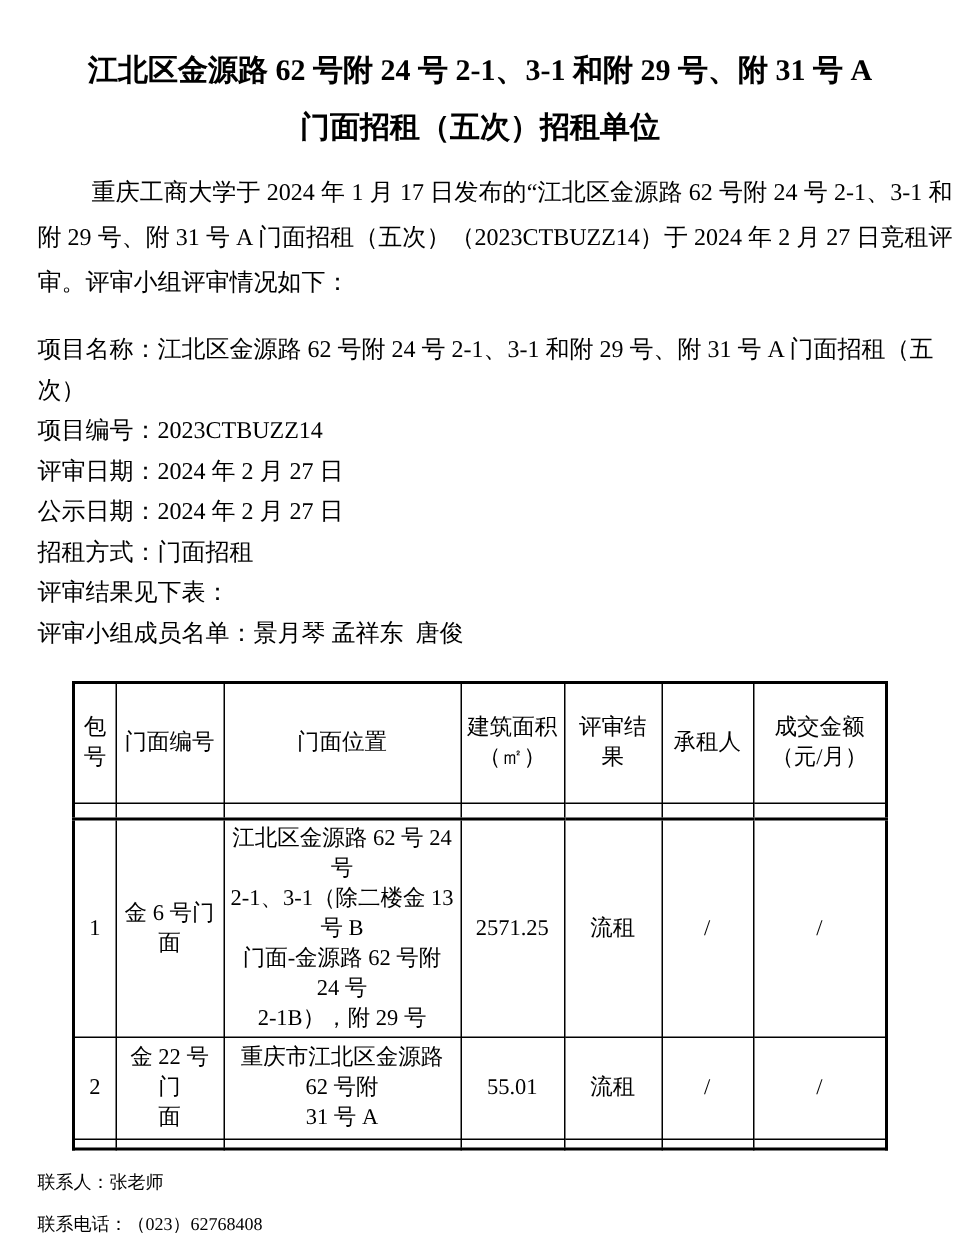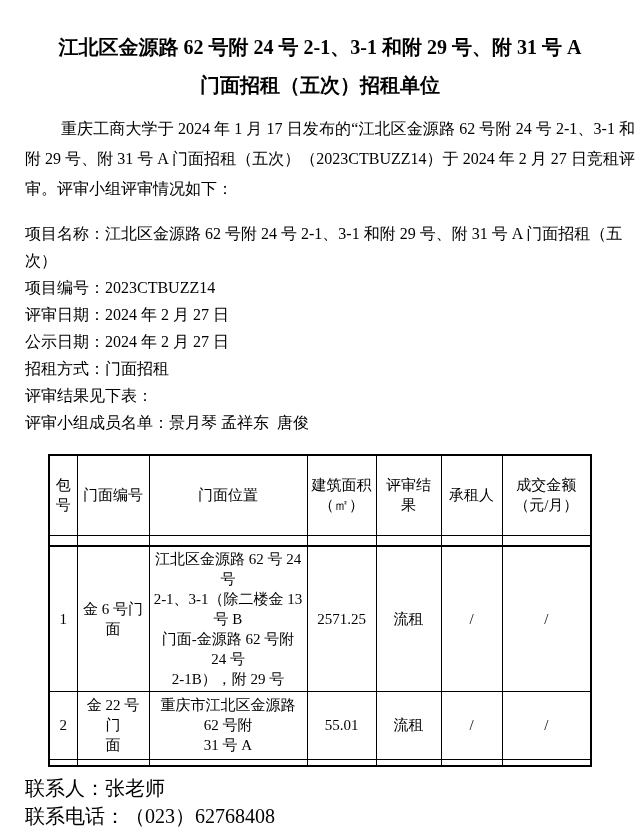--- a/index.html
+++ b/index.html
@@ -64,21 +64,21 @@
   tr.header-row { height: 80px; }
   tr.data-row-1 { height: 74px; }
   tr.data-row-2 { height: 68px; }
   tr.spacer-row td { padding: 0; height: 9px; }
   tr.spacer-top td { border-bottom: 2px solid #000000; }
   tr.spacer-bottom td { height: 5px; }
   .contact-block {
     margin-top: 7px;
   }
   .contact-line {
-    font-size: 20px;
+    font-size: 12px;
     line-height: 28px;
     white-space: pre-wrap;
     font-family: Liberation Serif, serif;
   }
 </style>
 </head>
 <body>
 
 <div class="page">
 

